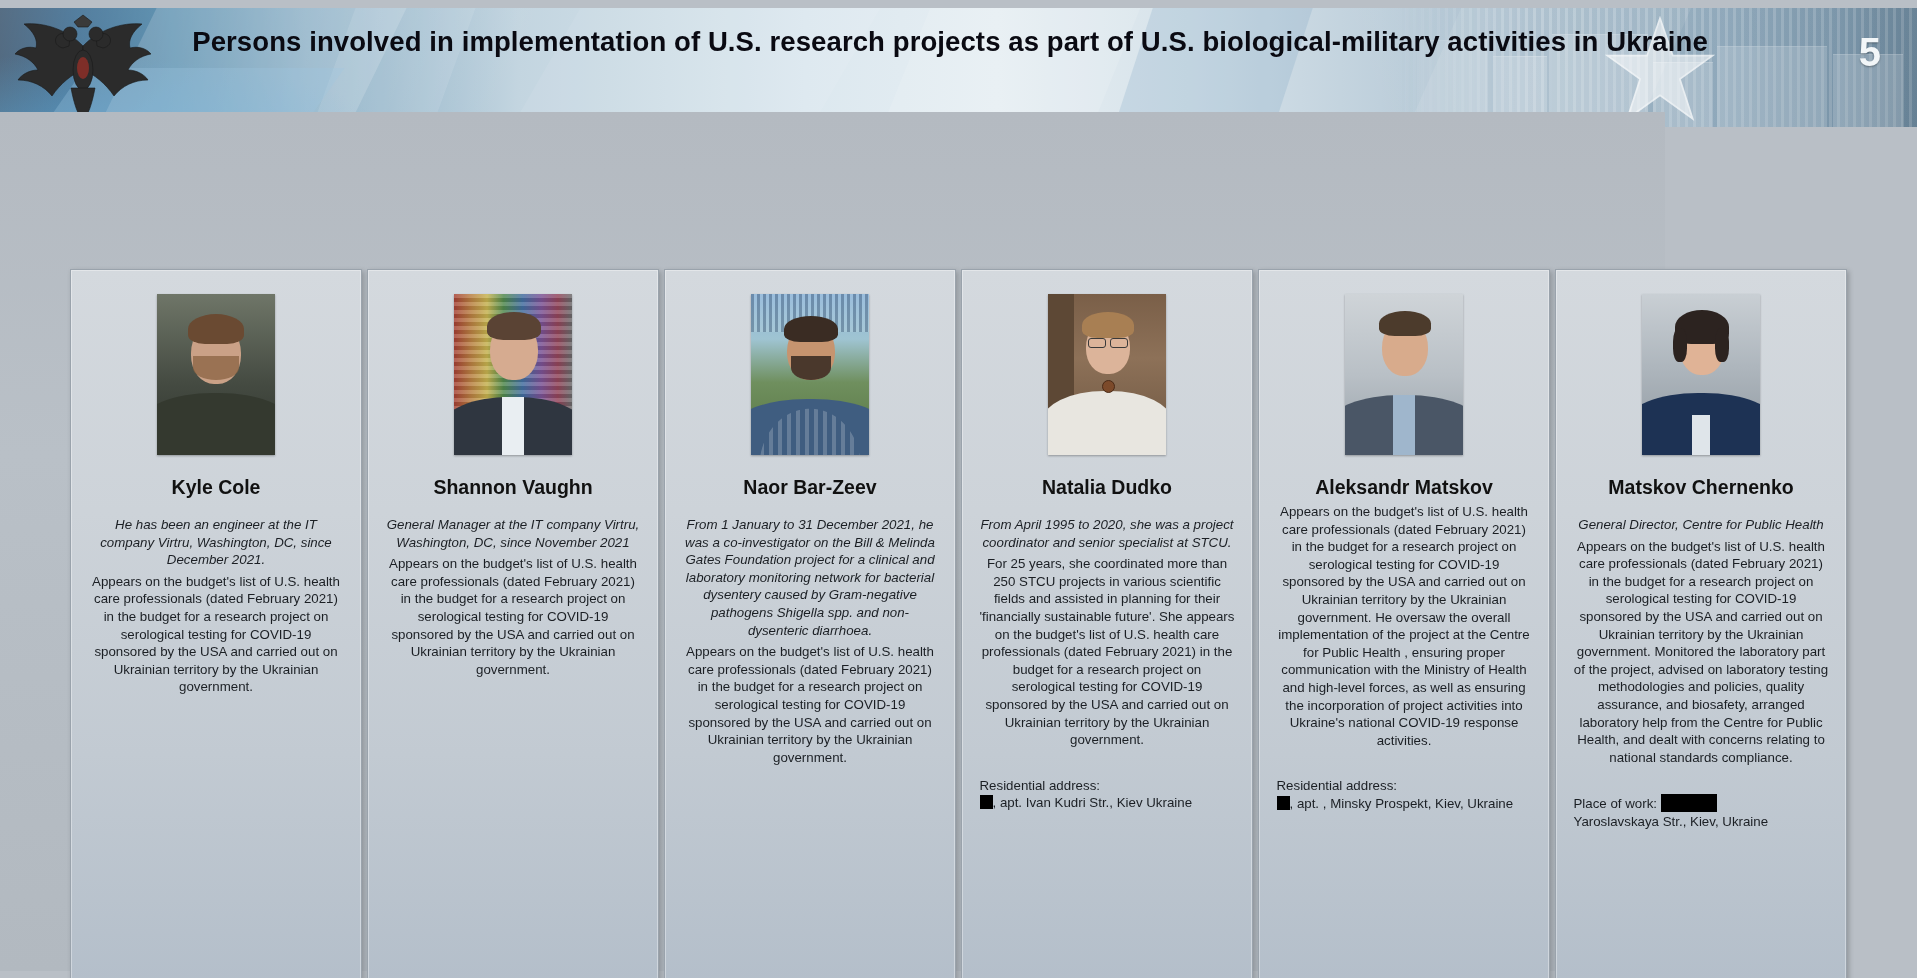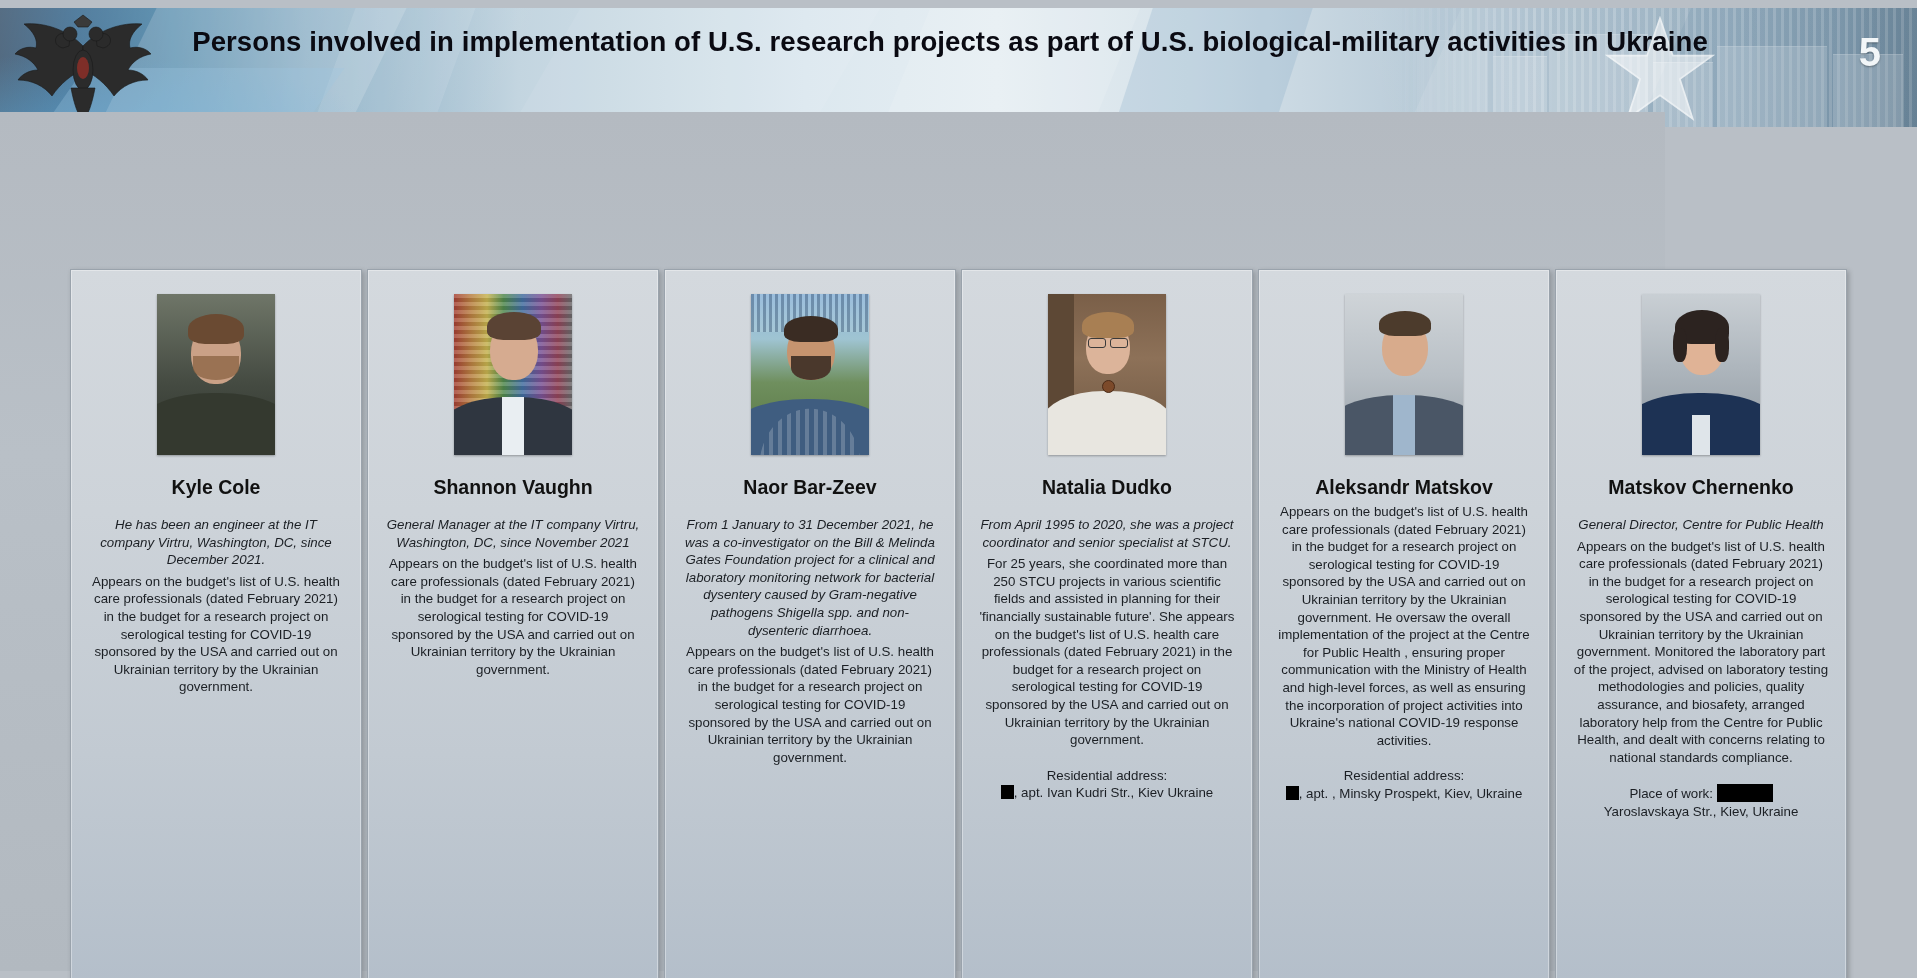--- a/index.html
+++ b/index.html
@@ -105,21 +105,21 @@
     margin-top:20px;
     font-size:19.5px;font-weight:bold;color:#111;text-align:center;
     line-height:24px;
   }
   .para{
     margin-top:4px;width:255px;
     font-size:13.3px;line-height:17.6px;color:#1b1f24;
     text-align:center;
   }
   .para.first{margin-top:17px;font-style:italic;}
-  .addr-block{margin-top:18px;width:255px;text-align:center;
+  .addr-block{margin-top:28px;width:255px;
     font-size:13.3px;line-height:17.6px;color:#1b1f24;}
   .redact{display:inline-block;background:#000;height:14px;vertical-align:-2px;}
   .r-sm{width:13px;}
   .r-lg{width:56px;height:18px;vertical-align:-4px;}
 
   
   .ph-bg{position:absolute;inset:0;}
   .head{position:absolute;border-radius:50% 50% 46% 46%;}
   .hair{position:absolute;border-radius:50% 50% 30% 30%;}
   .body-sh{position:absolute;bottom:0;left:50%;transform:translateX(-50%);

